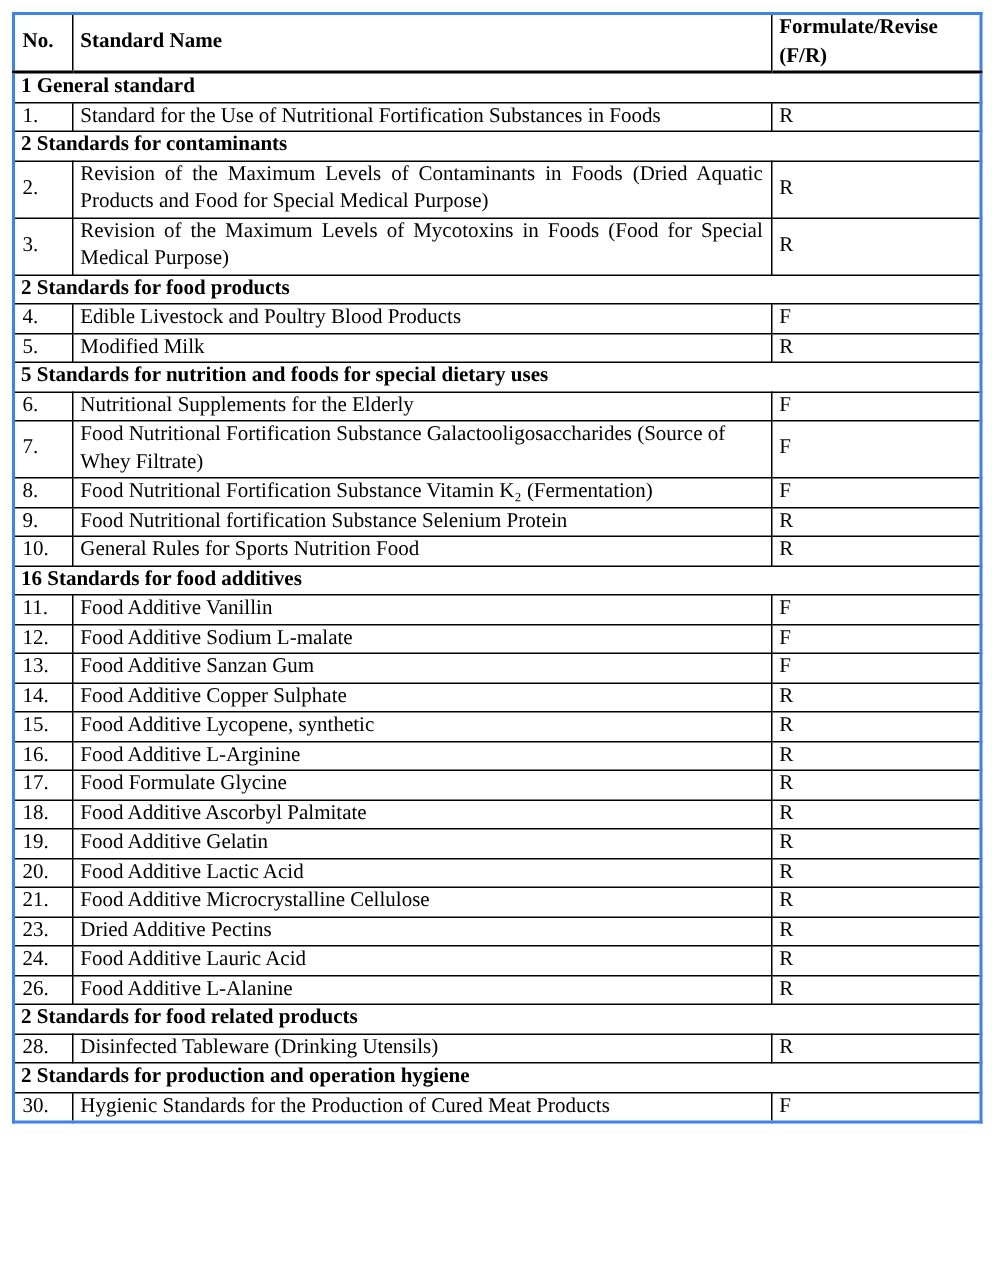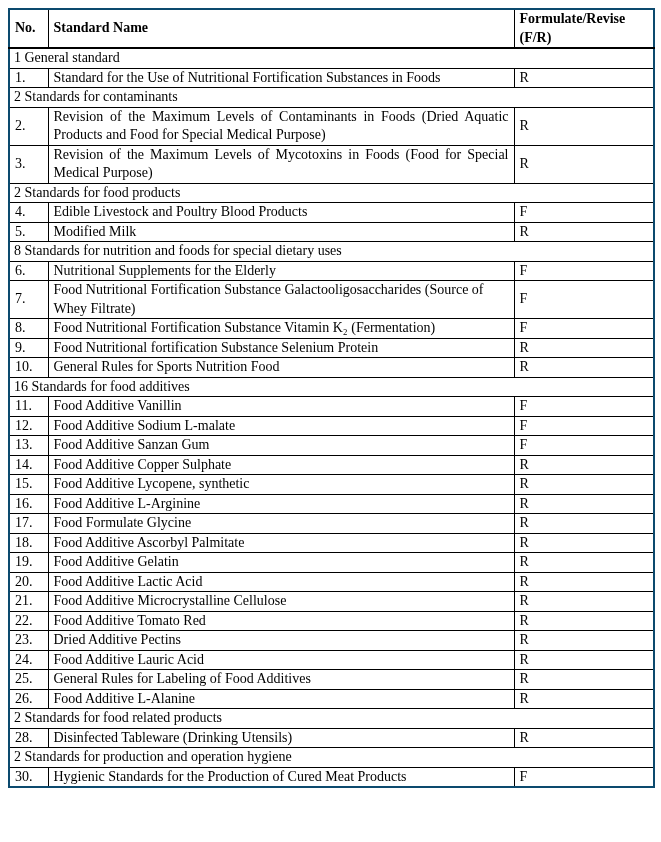--- a/index.html
+++ b/index.html
@@ -15,21 +15,21 @@
     font-family: "Liberation Serif", "DejaVu Serif", serif;
     color: #000000;
   }
   .doc {
     padding: 8px 8px 0 8px;
   }
   table.standards {
     border-collapse: collapse;
     table-layout: fixed;
     width: 645px;
-    border: 2px solid #0c4a6e;
+    border: 2px solid #3b82f6;
   }
   table.standards th,
   table.standards td {
     border: 1px solid #000000;
     padding: 0 5px;
     vertical-align: middle;
     font-size: 14px;
     line-height: 18.5px;
     overflow: hidden;
   }
@@ -40,21 +40,21 @@
     border-bottom: 2px solid #000000;
   }
   th.col-no {
     text-align: center;
   }
   td.cell-no {
     text-align: left;
     padding-left: 5px;
   }
   tr.section-row td {
-    font-weight: normal;
+    font-weight: bold;
     padding-left: 4px;
   }
   td.cell-name.justify {
     text-align: justify;
   }
   td.cell-fr {
     padding-left: 6px;
   }
 </style>
 </head>
@@ -103,21 +103,21 @@
           <td class="cell-no">4.</td>
           <td class="cell-name">Edible Livestock and Poultry Blood Products</td>
           <td class="cell-fr">F</td>
         </tr>
         <tr>
           <td class="cell-no">5.</td>
           <td class="cell-name">Modified Milk</td>
           <td class="cell-fr">R</td>
         </tr>
         <tr class="section-row">
-          <td colspan="3">8 Standards for nutrition and foods for special dietary uses</td>
+          <td colspan="3">5 Standards for nutrition and foods for special dietary uses</td>
         </tr>
         <tr>
           <td class="cell-no">6.</td>
           <td class="cell-name">Nutritional Supplements for the Elderly</td>
           <td class="cell-fr">F</td>
         </tr>
         <tr>
           <td class="cell-no">7.</td>
           <td class="cell-name">Food Nutritional Fortification Substance Galactooligosaccharides (Source of Whey Filtrate)</td>
           <td class="cell-fr">F</td>
@@ -189,37 +189,27 @@
           <td class="cell-no">20.</td>
           <td class="cell-name">Food Additive Lactic Acid</td>
           <td class="cell-fr">R</td>
         </tr>
         <tr>
           <td class="cell-no">21.</td>
           <td class="cell-name">Food Additive Microcrystalline Cellulose</td>
           <td class="cell-fr">R</td>
         </tr>
         <tr>
-          <td class="cell-no">22.</td>
-          <td class="cell-name">Food Additive Tomato Red</td>
-          <td class="cell-fr">R</td>
-        </tr>
-        <tr>
           <td class="cell-no">23.</td>
           <td class="cell-name">Dried Additive Pectins</td>
           <td class="cell-fr">R</td>
         </tr>
         <tr>
           <td class="cell-no">24.</td>
           <td class="cell-name">Food Additive Lauric Acid</td>
-          <td class="cell-fr">R</td>
-        </tr>
-        <tr>
-          <td class="cell-no">25.</td>
-          <td class="cell-name">General Rules for Labeling of Food Additives</td>
           <td class="cell-fr">R</td>
         </tr>
         <tr>
           <td class="cell-no">26.</td>
           <td class="cell-name">Food Additive L-Alanine</td>
           <td class="cell-fr">R</td>
         </tr>
         <tr class="section-row">
           <td colspan="3">2 Standards for food related products</td>
         </tr>

